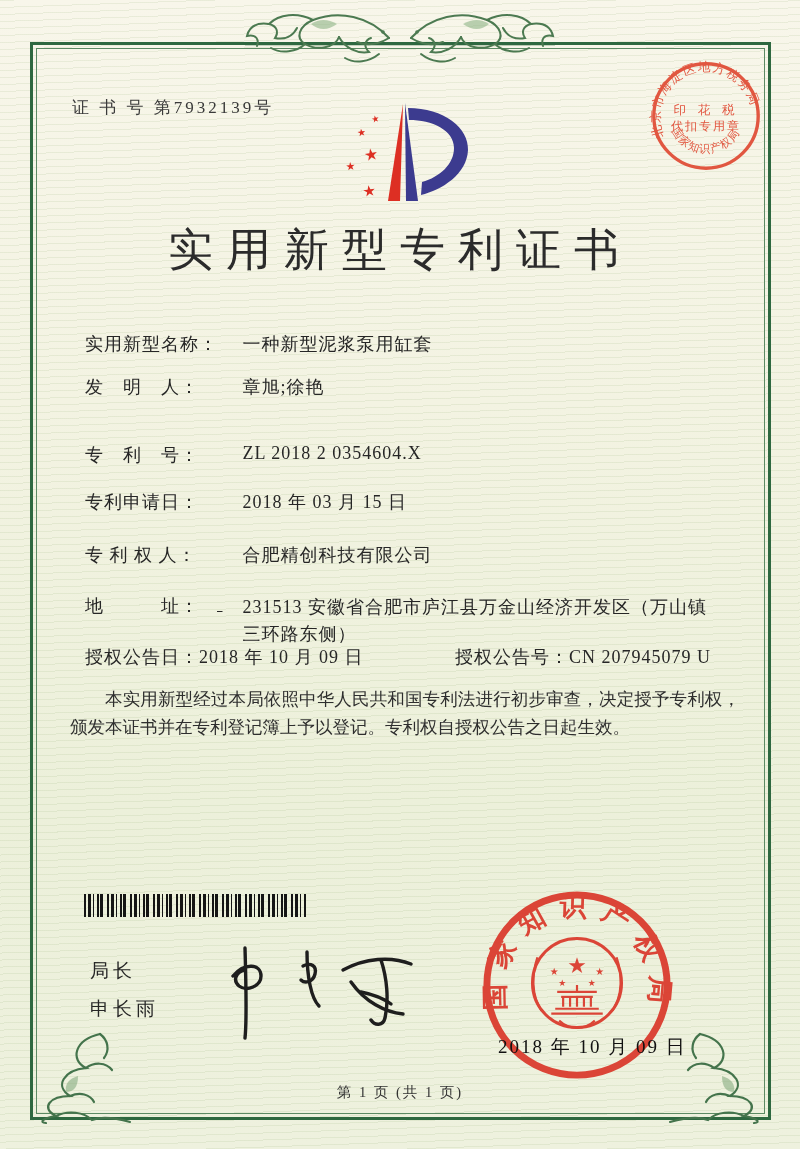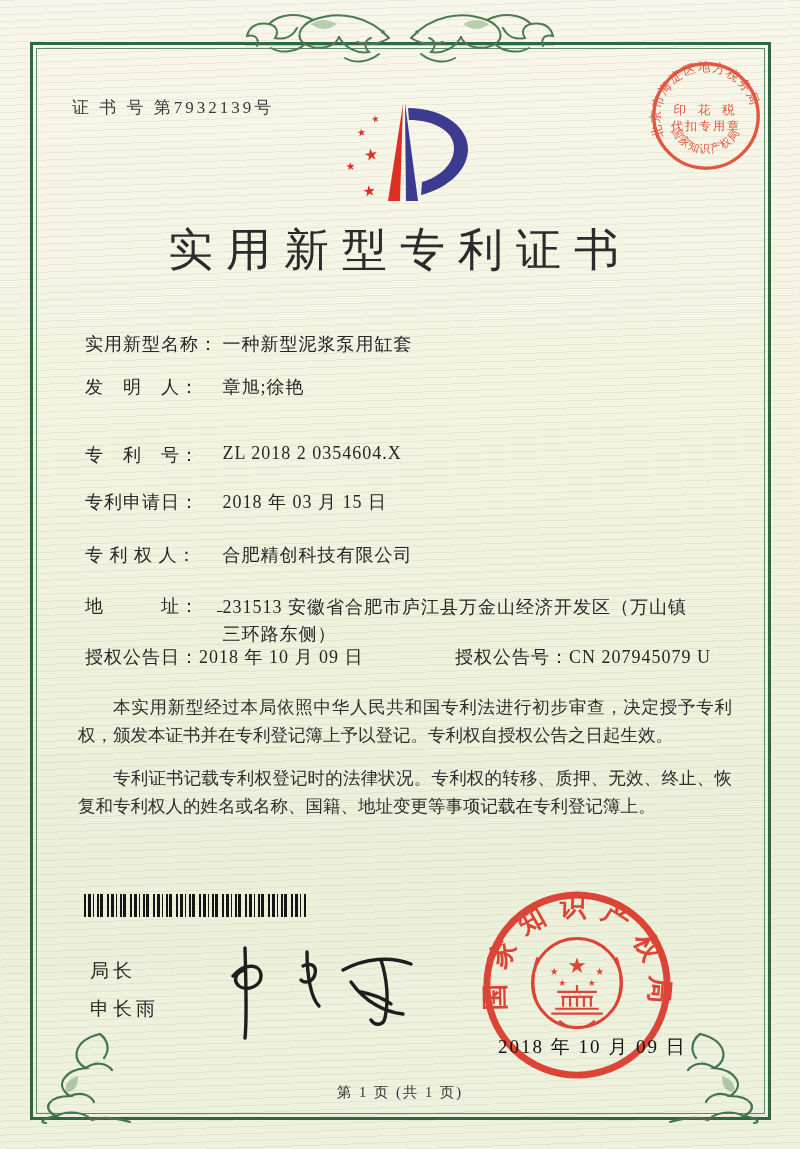--- a/index.html
+++ b/index.html
@@ -23,28 +23,28 @@
   }
   .cert-no{
     left:72px;top:96px;font-size:17px;letter-spacing:3px;color:#3a3a3a;
   }
   .title{
     left:0;right:0;top:220px;text-align:center;
     font-size:45px;font-weight:normal;letter-spacing:13px;color:#2b2b2b;
   }
   .field-row{left:85px;font-size:18px;letter-spacing:1px;white-space:nowrap;}
   .field-label{display:inline-block;width:132px;vertical-align:top;}
-  .field-value{display:inline-block;vertical-align:top;}
+  .field-value{display:inline-block;vertical-align:top;margin-left:20px;}
   .addr-value{white-space:normal;width:525px;line-height:27px;}
   .grant-right{position:absolute;left:370px;top:0;white-space:nowrap;}
   .paragraphs{
     left:62px;top:678px;width:686px;font-size:17.5px;line-height:27.5px;
     color:#2e2e2e;text-align:justify;
   }
-  .paragraphs p{margin:16px;text-indent:2em;}
+  .paragraphs p{margin:8px;text-indent:2em;}
   .barcode{
     left:84px;top:894px;width:222px;height:23px;
     background:repeating-linear-gradient(90deg,
       #151515 0 2px, rgba(0,0,0,0) 2px 4px,
       #151515 4px 7px, rgba(0,0,0,0) 7px 9px,
       #151515 9px 10px, rgba(0,0,0,0) 10px 13px,
       #151515 13px 15px, rgba(0,0,0,0) 15px 16px,
       #151515 16px 19px, rgba(0,0,0,0) 19px 23px);
   }
   .issuer-title{left:90px;top:958px;font-size:19px;letter-spacing:4px;}
@@ -156,21 +156,20 @@
 </div>
 <div class="abs field-row" style="top:645px;width:660px;">
   <span>授权公告日：</span><span>2018 年 10 月 09 日</span>
   <span class="grant-right">
     <span>授权公告号：</span><span>CN 207945079 U</span>
   </span>
 </div>
 
 <div class="abs paragraphs">
   <p>本实用新型经过本局依照中华人民共和国专利法进行初步审查，决定授予专利权，颁发本证书并在专利登记簿上予以登记。专利权自授权公告之日起生效。</p>
-  <p>专利证书记载专利权登记时的法律状况。专利权的转移、质押、无效、终止、恢复和专利权人的姓名或名称、国籍、地址变更等事项记载在专利登记簿上。</p>
 </div>
 
 <div class="abs barcode"></div>
 
 <div class="abs issuer-title">局长</div>
 <div class="abs issuer-name">申长雨</div>
 
 <svg class="abs" style="left:215px;top:942px;" width="215" height="100" viewBox="0 0 215 100">
   <g stroke="#1e1e1e" stroke-width="3.4" fill="none" stroke-linecap="round">
     <path d="M18,34 C30,20 46,22 46,34 C46,44 32,50 24,44 C18,39 20,30 30,28"></path>

